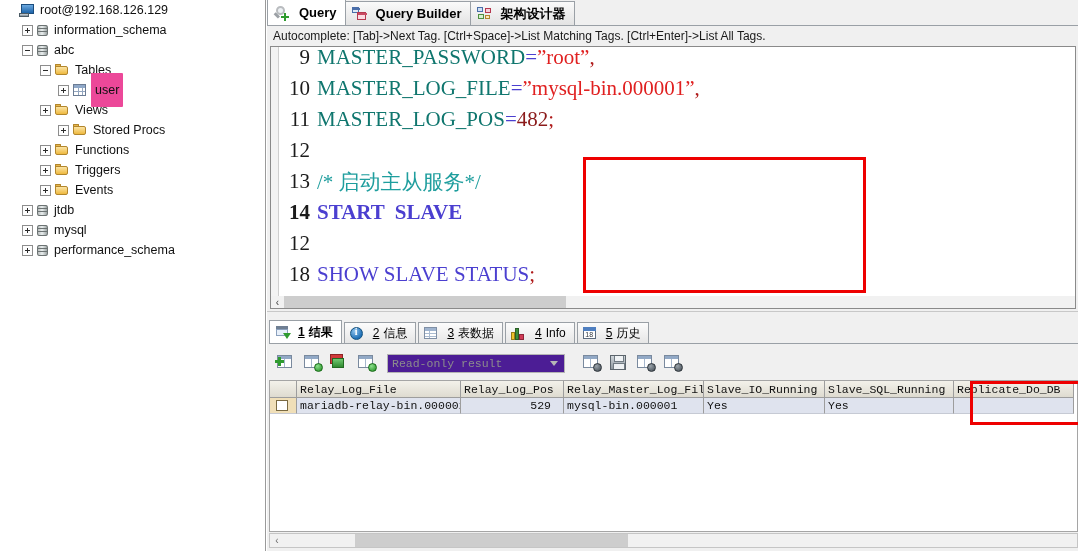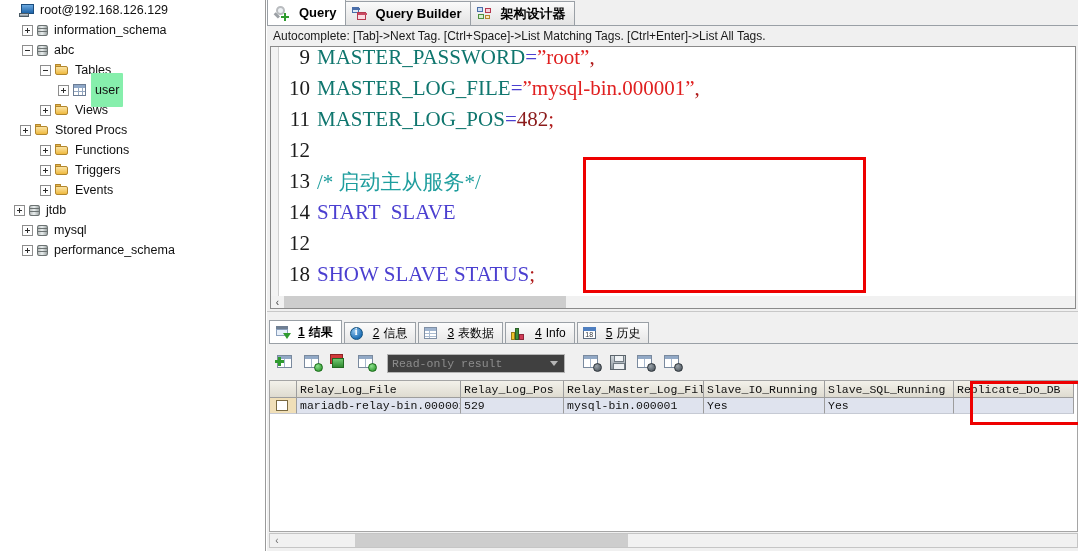--- a/index.html
+++ b/index.html
@@ -98,21 +98,21 @@
   }
   .ico-table .hdr {
     position: absolute; left: 1px; top: 1px; width: 11px; height: 3px;
     background: #8fa8c8;
   }
   .ico-table .v1 { position: absolute; left: 5px; top: 4px; width: 1px; height: 7px; background: #93a6bf; }
   .ico-table .v2 { position: absolute; left: 9px; top: 4px; width: 1px; height: 7px; background: #93a6bf; }
   .ico-table .h1 { position: absolute; left: 1px; top: 7px; width: 11px; height: 1px; background: #93a6bf; }
 
   .tree-label.selected {
-    background: #86efac;
+    background: #ec4899;
     padding: 10px 4px;
     border-radius: 1px;
   }
   .tree-label { padding: 1px 1px; }
 
   
   #right {
     position: absolute; left: 267px; top: 0; width: 811px; height: 551px;
     background: #f0f0f0;
   }
@@ -376,21 +376,21 @@
     position: absolute; left: 3px; top: 0; width: 10px; height: 6px;
     background: #f0f3f5; border: 1px solid #707a82; border-top: none;
   }
   .tb-save .lb {
     position: absolute; left: 2px; bottom: 0; width: 12px; height: 6px;
     background: #eef1f3; border: 1px solid #707a82; border-bottom: none;
   }
 
   #readonly-combo {
     width: 178px; height: 19px;
-    background: #404040;
+    background: #4c1d95;
     border: 1px solid #b4b4b4;
     display: flex; align-items: center;
     padding: 0 4px;
     margin-left: 4px;
     position: relative;
   }
   #readonly-combo .val {
     font-family: "Liberation Mono", monospace;
     font-size: 11.5px;
     color: #8c8c8c;
@@ -425,21 +425,21 @@
   .ghead .gcell {
     background: linear-gradient(#f3f1ea, #dedbd0);
     border-right: 1px solid #9d9d9d;
     border-bottom: 1px solid #9d9d9d;
     line-height: 17px;
   }
   .gdata .gcell {
     background: #dfe3ee;
     border-bottom: 1px solid #c6cad4;
   }
-  .gcell.num { padding-right: 4px; }
+  .gcell.num { text-align: right; padding-right: 12px; }
   .rowsel {
     width: 27px; flex: 0 0 27px;
     border-right: 1px solid #9d9d9d;
     position: relative;
   }
   .ghead .rowsel { background: linear-gradient(#f3f1ea, #dedbd0); border-bottom: 1px solid #9d9d9d; }
   .gdata .rowsel { background: #f0dfb8; border-bottom: 1px solid #c6cad4; }
   .gdata .rowsel .box {
     position: absolute; left: 6px; top: 2px; width: 12px; height: 11px;
     background: #ffffff; border: 1px solid #7a6a42;
@@ -520,21 +520,21 @@
           <span class="tree-label selected">user</span>
         </div>
         <div class="tree-row" style="padding-left: 40px;">
           <span class="expander plus"></span>
           <span class="ico ico-folder">
             <span class="tab"></span>
             <span class="bdy"></span>
           </span>
           <span class="tree-label">Views</span>
         </div>
-        <div class="tree-row" style="padding-left: 20px; align-items: center;">
+        <div class="tree-row" style="padding-left: 58px; align-items: center;">
           <span class="expander plus"></span>
           <span class="ico ico-folder">
             <span class="tab"></span>
             <span class="bdy"></span>
           </span>
           <span class="tree-label">Stored Procs</span>
         </div>
         <div class="tree-row" style="padding-left: 40px;">
           <span class="expander plus"></span>
           <span class="ico ico-folder">
@@ -552,21 +552,21 @@
           <span class="tree-label">Triggers</span>
         </div>
         <div class="tree-row" style="padding-left: 40px;">
           <span class="expander plus"></span>
           <span class="ico ico-folder">
             <span class="tab"></span>
             <span class="bdy"></span>
           </span>
           <span class="tree-label">Events</span>
         </div>
-        <div class="tree-row" style="padding-left: 14px;">
+        <div class="tree-row" style="padding-left: 22px;">
           <span class="expander plus"></span>
           <span class="ico ico-db">
             <span class="body"></span>
             <span class="band"></span>
             <span class="band2"></span>
           </span>
           <span class="tree-label">jtdb</span>
         </div>
         <div class="tree-row" style="padding-left: 22px;">
           <span class="expander plus"></span>
@@ -623,21 +623,21 @@
     </div>
 
     <div id="editorwrap">
       <div id="leftbar"></div>
       <div id="code-container">
           <div class="code-line" style="top: -5px;"><span class="lnum">9</span><span class="ctext"><span class="kw">MASTER_PASSWORD</span><span class="op">=</span><span class="str">”root”</span><span class="pun">,</span></span></div>
           <div class="code-line" style="top: 26px;"><span class="lnum">10</span><span class="ctext"><span class="kw">MASTER_LOG_FILE</span><span class="op">=</span><span class="str">”mysql-bin.000001”</span><span class="pun">,</span></span></div>
           <div class="code-line" style="top: 57px;"><span class="lnum">11</span><span class="ctext"><span class="kw">MASTER_LOG_POS</span><span class="op">=</span><span class="num">482</span><span class="pun">;</span></span></div>
           <div class="code-line" style="top: 88px;"><span class="lnum">12</span><span class="ctext"></span></div>
           <div class="code-line" style="top: 119px;"><span class="lnum">13</span><span class="ctext"><span class="cmt">/* 启动主从服务*/</span></span></div>
-          <div class="code-line" style="top: 150px;"><span class="lnum">14</span><span class="ctext"><span class="kw2">START  SLAVE</span></span></div>
+          <div class="code-line" style="top: 150px; font-weight: bold;"><span class="lnum">14</span><span class="ctext"><span class="kw2">START  SLAVE</span></span></div>
           <div class="code-line" style="top: 181px;"><span class="lnum">12</span><span class="ctext"></span></div>
           <div class="code-line" style="top: 212px;"><span class="lnum">18</span><span class="ctext"><span class="kw2">SHOW SLAVE STATUS</span><span class="pun">;</span></span></div>
           <div class="code-line" style="top: 243px;"><span class="lnum">17</span><span class="ctext"></span></div>
         </div>
     </div>
     <div id="redbox-editor"></div>
 
     <div id="ed-hscroll">
       <div class="arrow-l">‹</div>
       <div class="thumb"></div>

